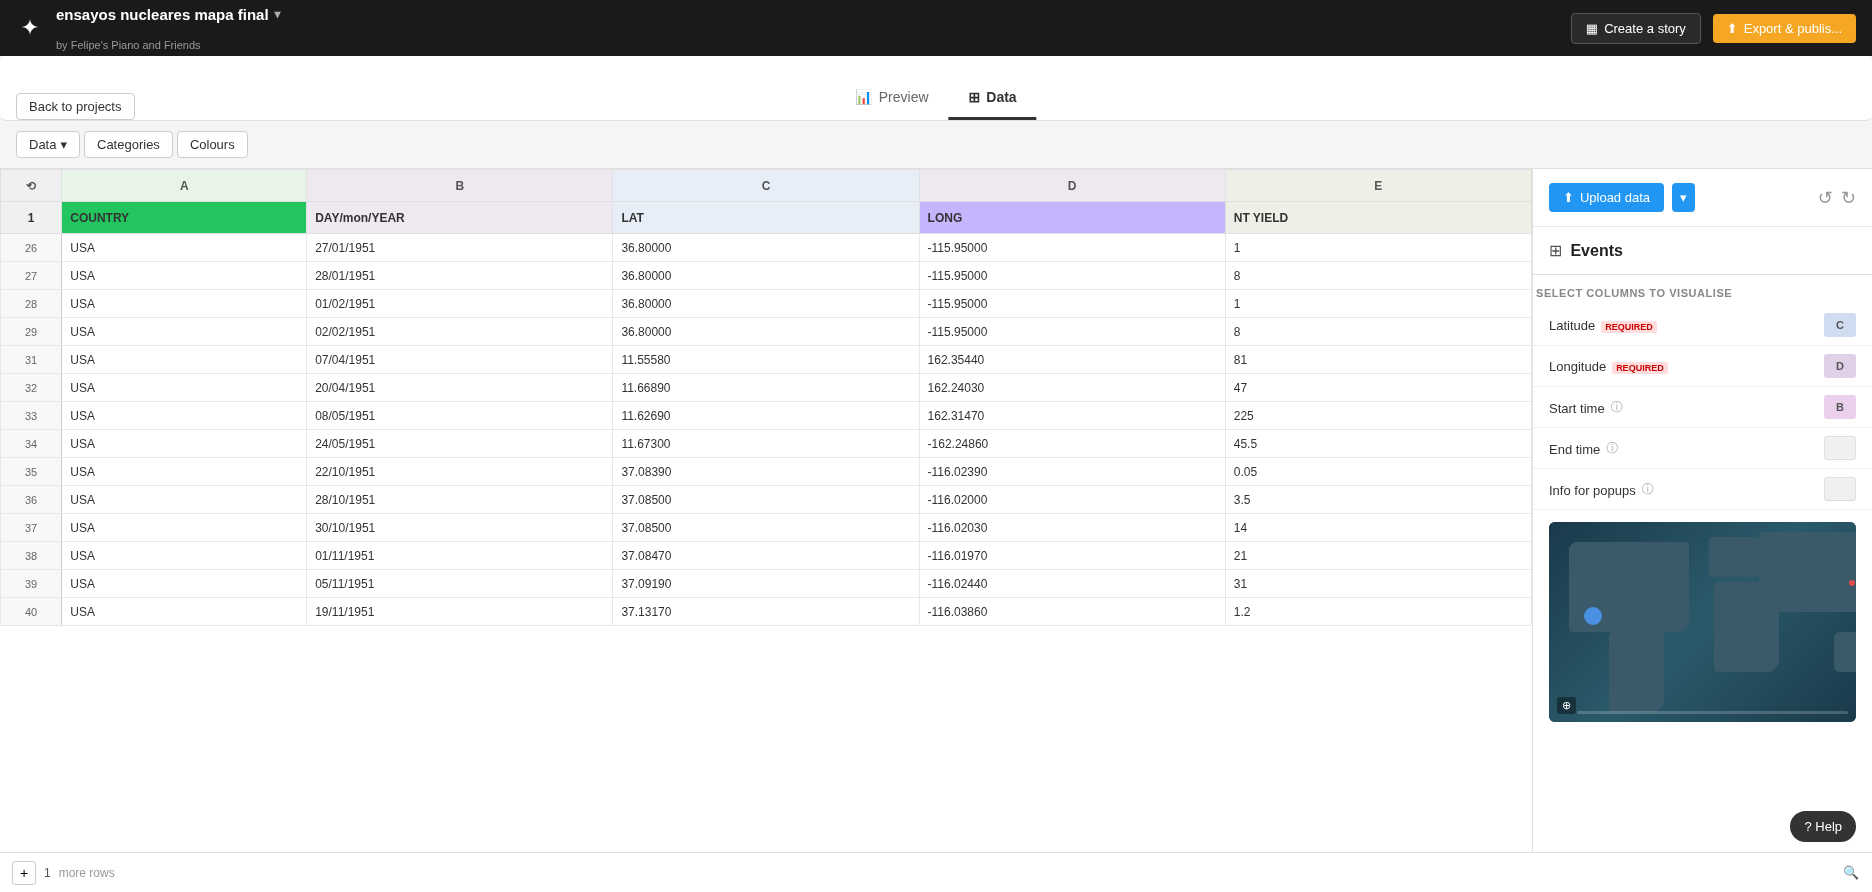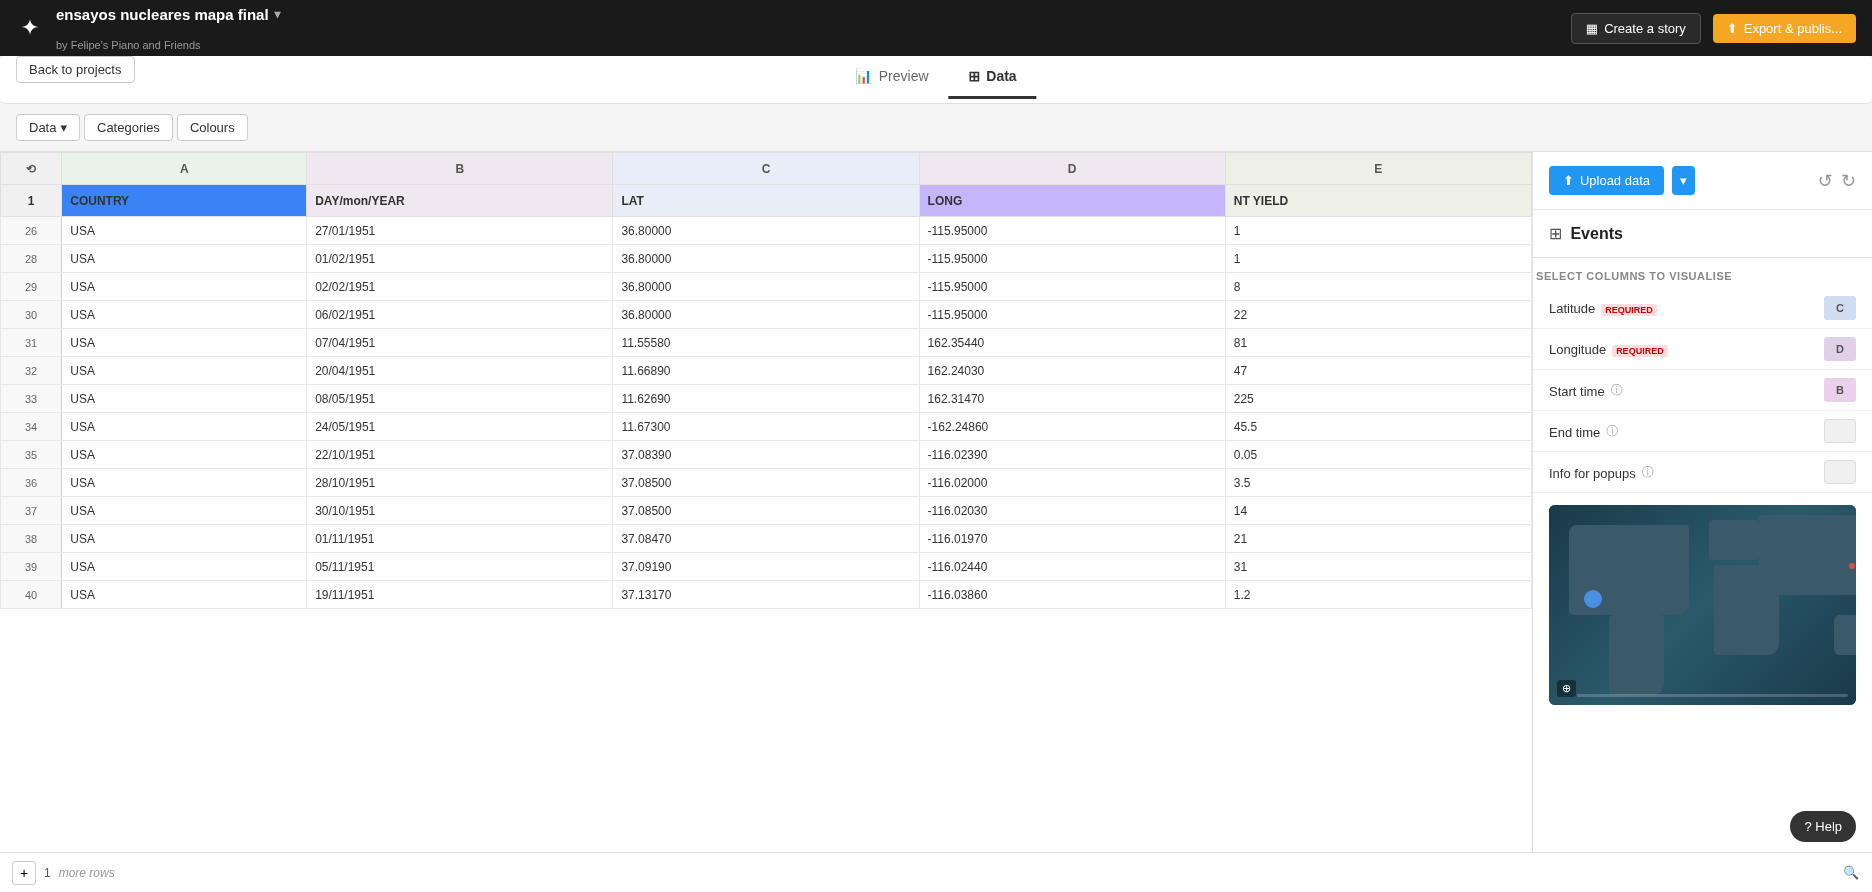--- a/index.html
+++ b/index.html
@@ -48,23 +48,23 @@
       padding: 7px 14px;
       border-radius: 4px;
       cursor: pointer;
       font-size: 13px;
       display: flex; align-items: center; gap: 6px;
     }
 
     
     .sub-nav {
       background: white;
-      height: 48px;
-      display: flex;
-      align-items: flex-start;
+      height: 65px;
+      display: flex;
+      align-items: flex-end;
       border-bottom: 1px solid #e0e0e0;
       padding: 0 16px;
       position: relative;
       border-radius: 6px;
     }
     .back-btn {
       background: white;
       border: 1px solid #ccc;
       padding: 5px 12px;
       border-radius: 4px;
@@ -168,21 +168,21 @@
       padding: 0 8px;
       position: sticky;
       top: 32px;
       z-index: 10;
       color: #333;
     }
     .field-header-row th.row-num-cell {
       background: #f0f0f0;
       text-align: center;
     }
-    .field-a { background: #3b82f6; }
+    .field-a { background: #22c55e; }
     .field-b { background: #f0e8f0; }
     .field-c { background: #e8eef8; }
     .field-d { background: #c4b5fd; margin-left: 36px; }
     .field-e { background: #eef0e8; }
 
     
     .data-table td {
       height: 28px;
       border: 1px solid #e8e8e8;
       padding: 0 8px;
@@ -343,21 +343,21 @@
     .bottom-add-btn {
       background: white;
       border: 1px solid #ccc;
       width: 24px; height: 24px;
       border-radius: 3px;
       cursor: pointer;
       display: flex; align-items: center; justify-content: center;
       font-size: 14px;
     }
     .bottom-page-num { font-size: 12px; color: #555; }
-    .bottom-more-rows { font-size: 12px; color: #999; font-style: italic; }
+    .bottom-more-rows { font-size: 12px; color: #999; }
     .bottom-search { margin-left: auto; cursor: pointer; color: #666; }
 
     .help-btn {
       position: fixed;
       bottom: 50px;
       right: 16px;
       background: #333;
       color: white;
       padding: 8px 14px;
       border-radius: 20px;
@@ -444,42 +444,42 @@
       <tbody id="table-body">
       <tr>
     <td class="row-num">26</td>
     <td>USA</td>
     <td>27/01/1951</td>
     <td>36.80000</td>
     <td>-115.95000</td>
     <td>1</td>
   </tr>
           <tr>
+    <td class="row-num">27</td>
+    <td>USA</td>
+    <td>28/01/1951</td>
+    <td>36.80000</td>
+    <td>-115.95000</td>
+    <td>8</td>
+  </tr>
+          <tr>
     <td class="row-num">28</td>
     <td>USA</td>
     <td>01/02/1951</td>
     <td>36.80000</td>
     <td>-115.95000</td>
     <td>1</td>
   </tr>
           <tr>
     <td class="row-num">29</td>
     <td>USA</td>
     <td>02/02/1951</td>
     <td>36.80000</td>
     <td>-115.95000</td>
     <td>8</td>
-  </tr>
-          <tr>
-    <td class="row-num">30</td>
-    <td>USA</td>
-    <td>06/02/1951</td>
-    <td>36.80000</td>
-    <td>-115.95000</td>
-    <td>22</td>
   </tr>
           <tr>
     <td class="row-num">31</td>
     <td>USA</td>
     <td>07/04/1951</td>
     <td>11.55580</td>
     <td>162.35440</td>
     <td>81</td>
   </tr>
           <tr>

